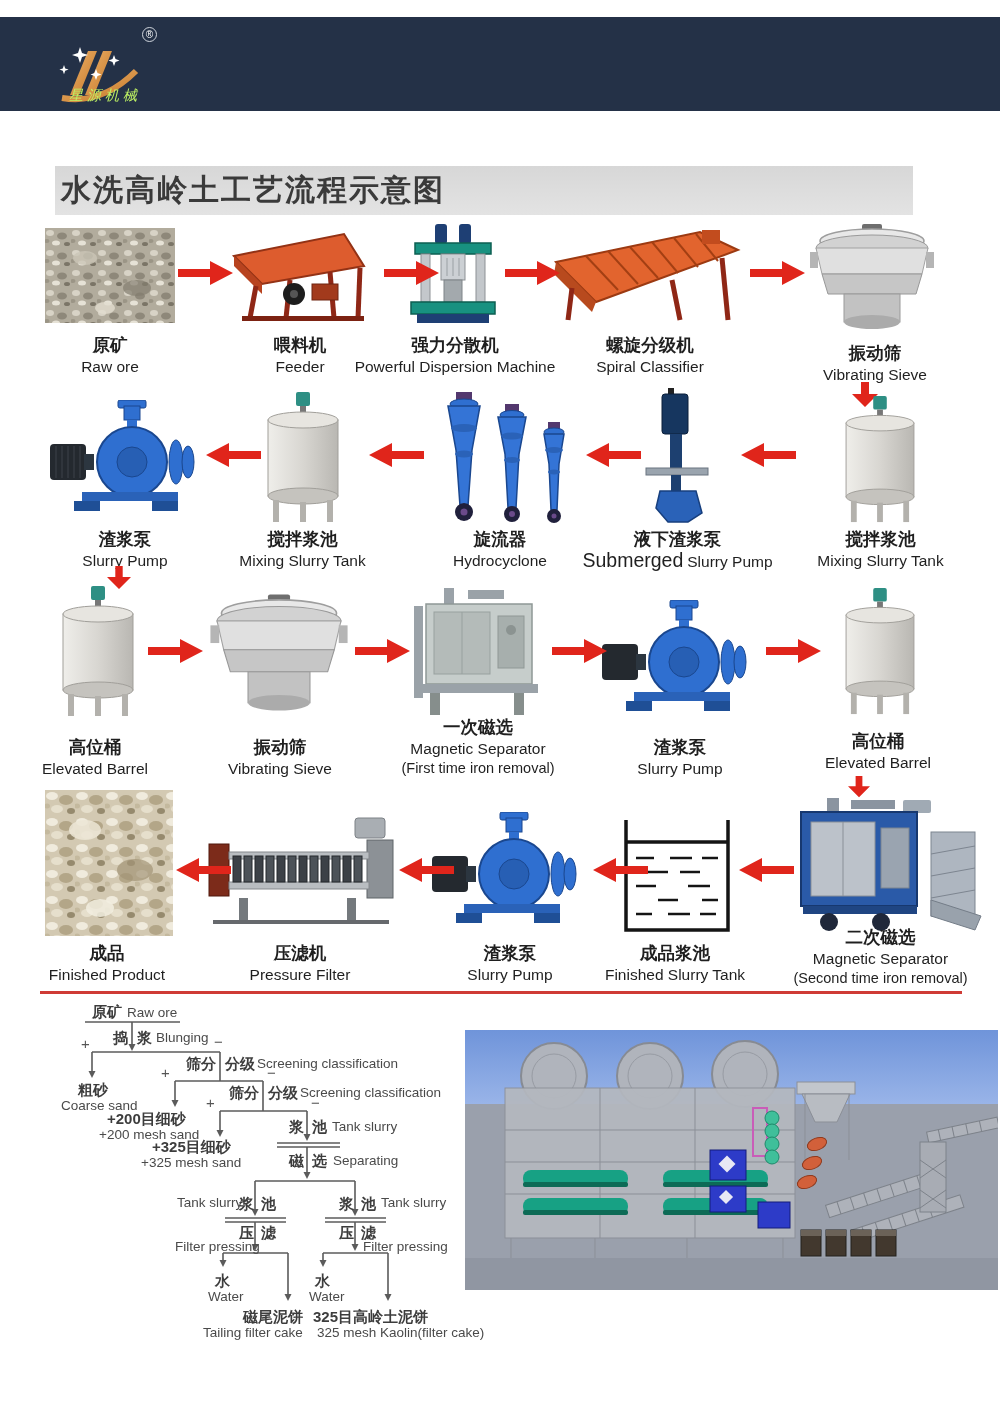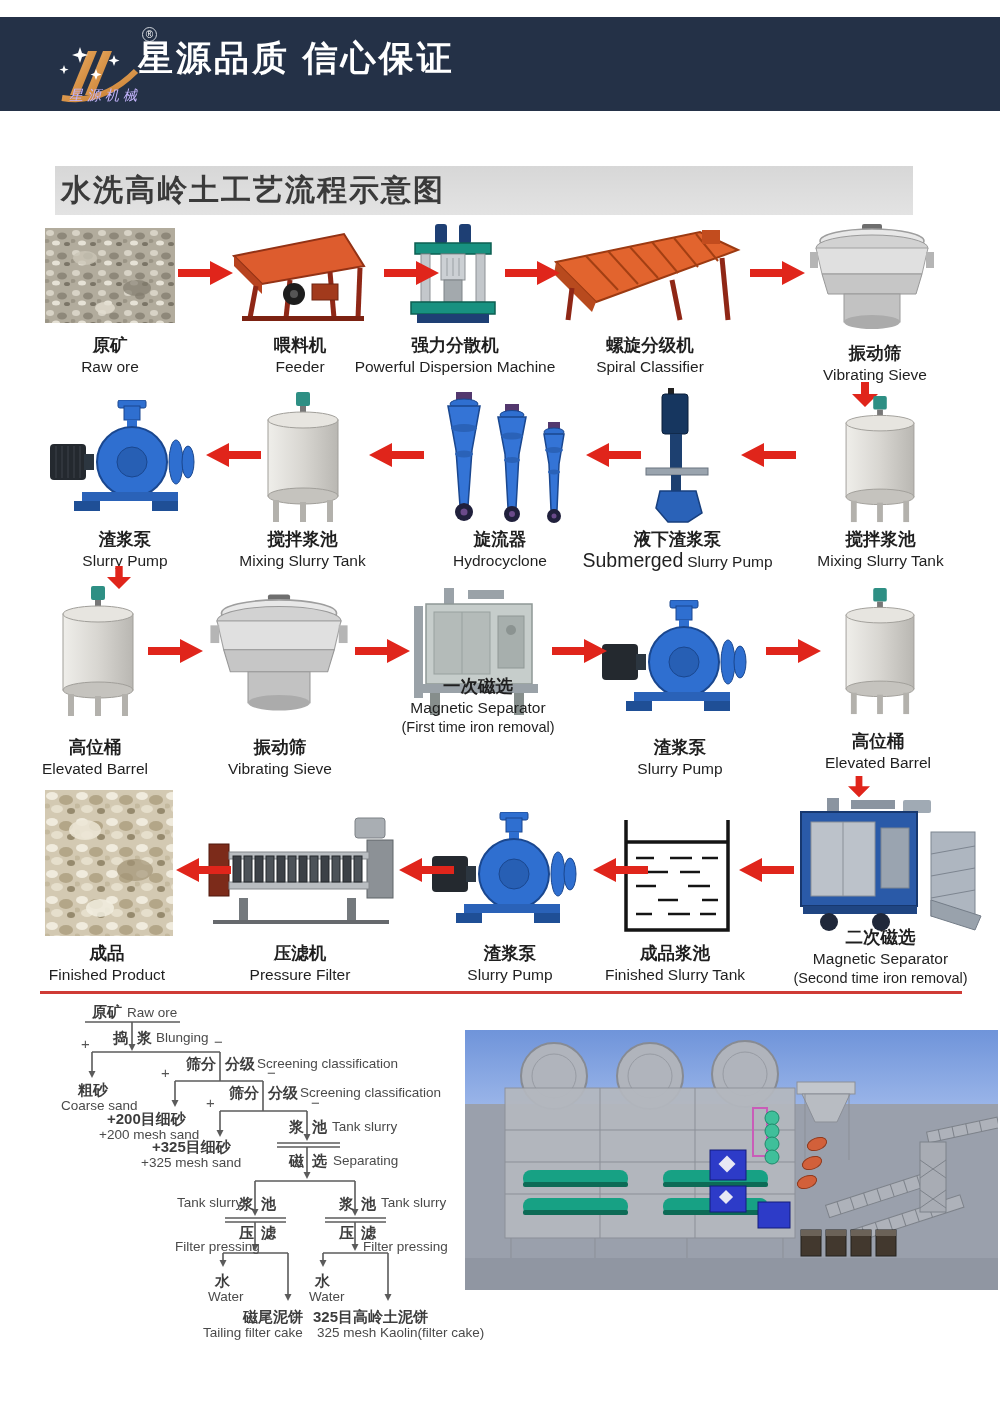--- a/index.html
+++ b/index.html
@@ -3,21 +3,21 @@
 <meta charset="utf-8">
 <style>
   html,body{margin:0;padding:0;}
   body{width:1000px;height:1414px;position:relative;background:#ffffff;
        font-family:"Liberation Sans",sans-serif;overflow:hidden;}
   .abs{position:absolute;}
   
   .navbar{position:absolute;left:0;top:17px;width:1000px;height:94px;background:#243147;}
   .brand-zh{position:absolute;left:138px;top:18px;font-size:35px;font-weight:700;color:#fff;letter-spacing:3px;white-space:nowrap;}
   .brand-en{position:absolute;left:140px;top:62px;font-size:17px;color:#eceef2;font-family:"Liberation Serif",serif;font-weight:700;letter-spacing:1px;white-space:nowrap;}
-  .logo-script{position:absolute;left:50px;top:70px;width:110px;text-align:center;font-size:14px;color:#c4b5fd;font-style:italic;font-family:"Liberation Serif",serif;letter-spacing:4px;white-space:nowrap;}
+  .logo-script{position:absolute;left:50px;top:70px;width:110px;text-align:center;font-size:14px;color:#bef264;font-style:italic;font-family:"Liberation Serif",serif;letter-spacing:4px;white-space:nowrap;}
   .reg{position:absolute;left:142px;top:10px;color:#fff;font-size:10px;border:1px solid #cfd4dc;border-radius:50%;width:13px;height:13px;line-height:13px;text-align:center;}
   
   .titlebar{position:absolute;left:55px;top:166px;width:858px;height:49px;background:linear-gradient(180deg,#d7d7d7,#e3e3e3);display:flex;align-items:center;}
   .title-zh{font-size:30px;color:#3a3a3a;font-weight:600;letter-spacing:2px;margin-left:6px;white-space:nowrap;}
   .title-en{font-size:21.5px;color:#2e2e2e;margin-left:14px;white-space:nowrap;}
   
   .art{position:absolute;}
   .lbl{position:absolute;text-align:center;color:#1f1f1f;}
   .lbl .zh{font-size:17.5px;font-weight:600;line-height:22px;white-space:nowrap;}
   .lbl .en{font-size:15.5px;line-height:21px;white-space:nowrap;}
@@ -51,21 +51,20 @@
       <path d="M10,55 Q 50,62 84,28" stroke="url(#gOr)" stroke-width="6" fill="none"></path>
       <g fill="#ffffff">
         <path d="M28,4 l2,6 6,2 -6,2 -2,6 -2,-6 -6,-2 6,-2 z"></path>
         <path d="M62,12 l1.5,4 4,1.5 -4,1.5 -1.5,4 -1.5,-4 -4,-1.5 4,-1.5 z"></path>
         <path d="M44,26 l1.5,4 4,1.5 -4,1.5 -1.5,4 -1.5,-4 -4,-1.5 4,-1.5 z"></path>
         <path d="M12,22 l1.2,3.4 3.4,1.2 -3.4,1.2 -1.2,3.4 -1.2,-3.4 -3.4,-1.2 3.4,-1.2 z"></path>
       </g>
     </svg>
     <div class="reg">®</div>
     <div class="logo-script">星源机械</div>
-    <div class="brand-zh">星源品质  信心保证</div>
   </div>
 
   <div class="titlebar">
     <span class="title-zh">水洗高岭土工艺流程示意图</span>
   </div>
 
   <svg width="0" height="0" style="position:absolute">
     <defs>
       <pattern id="pOre" width="26" height="20" patternUnits="userSpaceOnUse">
         <rect width="26" height="20" fill="#b2ac9d"></rect>
@@ -374,21 +373,21 @@
   </svg>
 
   <div class="lbl" style="left:30px;top:736px;width:130px">
     <div class="zh">高位桶</div>
     <div class="en">Elevated Barrel</div>
   </div>
   <div class="lbl" style="left:210px;top:736px;width:140px">
     <div class="zh">振动筛</div>
     <div class="en">Vibrating Sieve</div>
   </div>
-  <div class="lbl" style="left:378px;top:675px;width:200px">
+  <div class="lbl" style="left:378px;top:716px;width:200px">
     <div class="zh">一次磁选</div>
     <div class="en">Magnetic Separator</div>
     <div class="note">(First time iron removal)</div>
   </div>
   <div class="lbl" style="left:610px;top:736px;width:140px">
     <div class="zh">渣浆泵</div>
     <div class="en">Slurry Pump</div>
   </div>
   <div class="lbl" style="left:813px;top:730px;width:130px">
     <div class="zh">高位桶</div>

